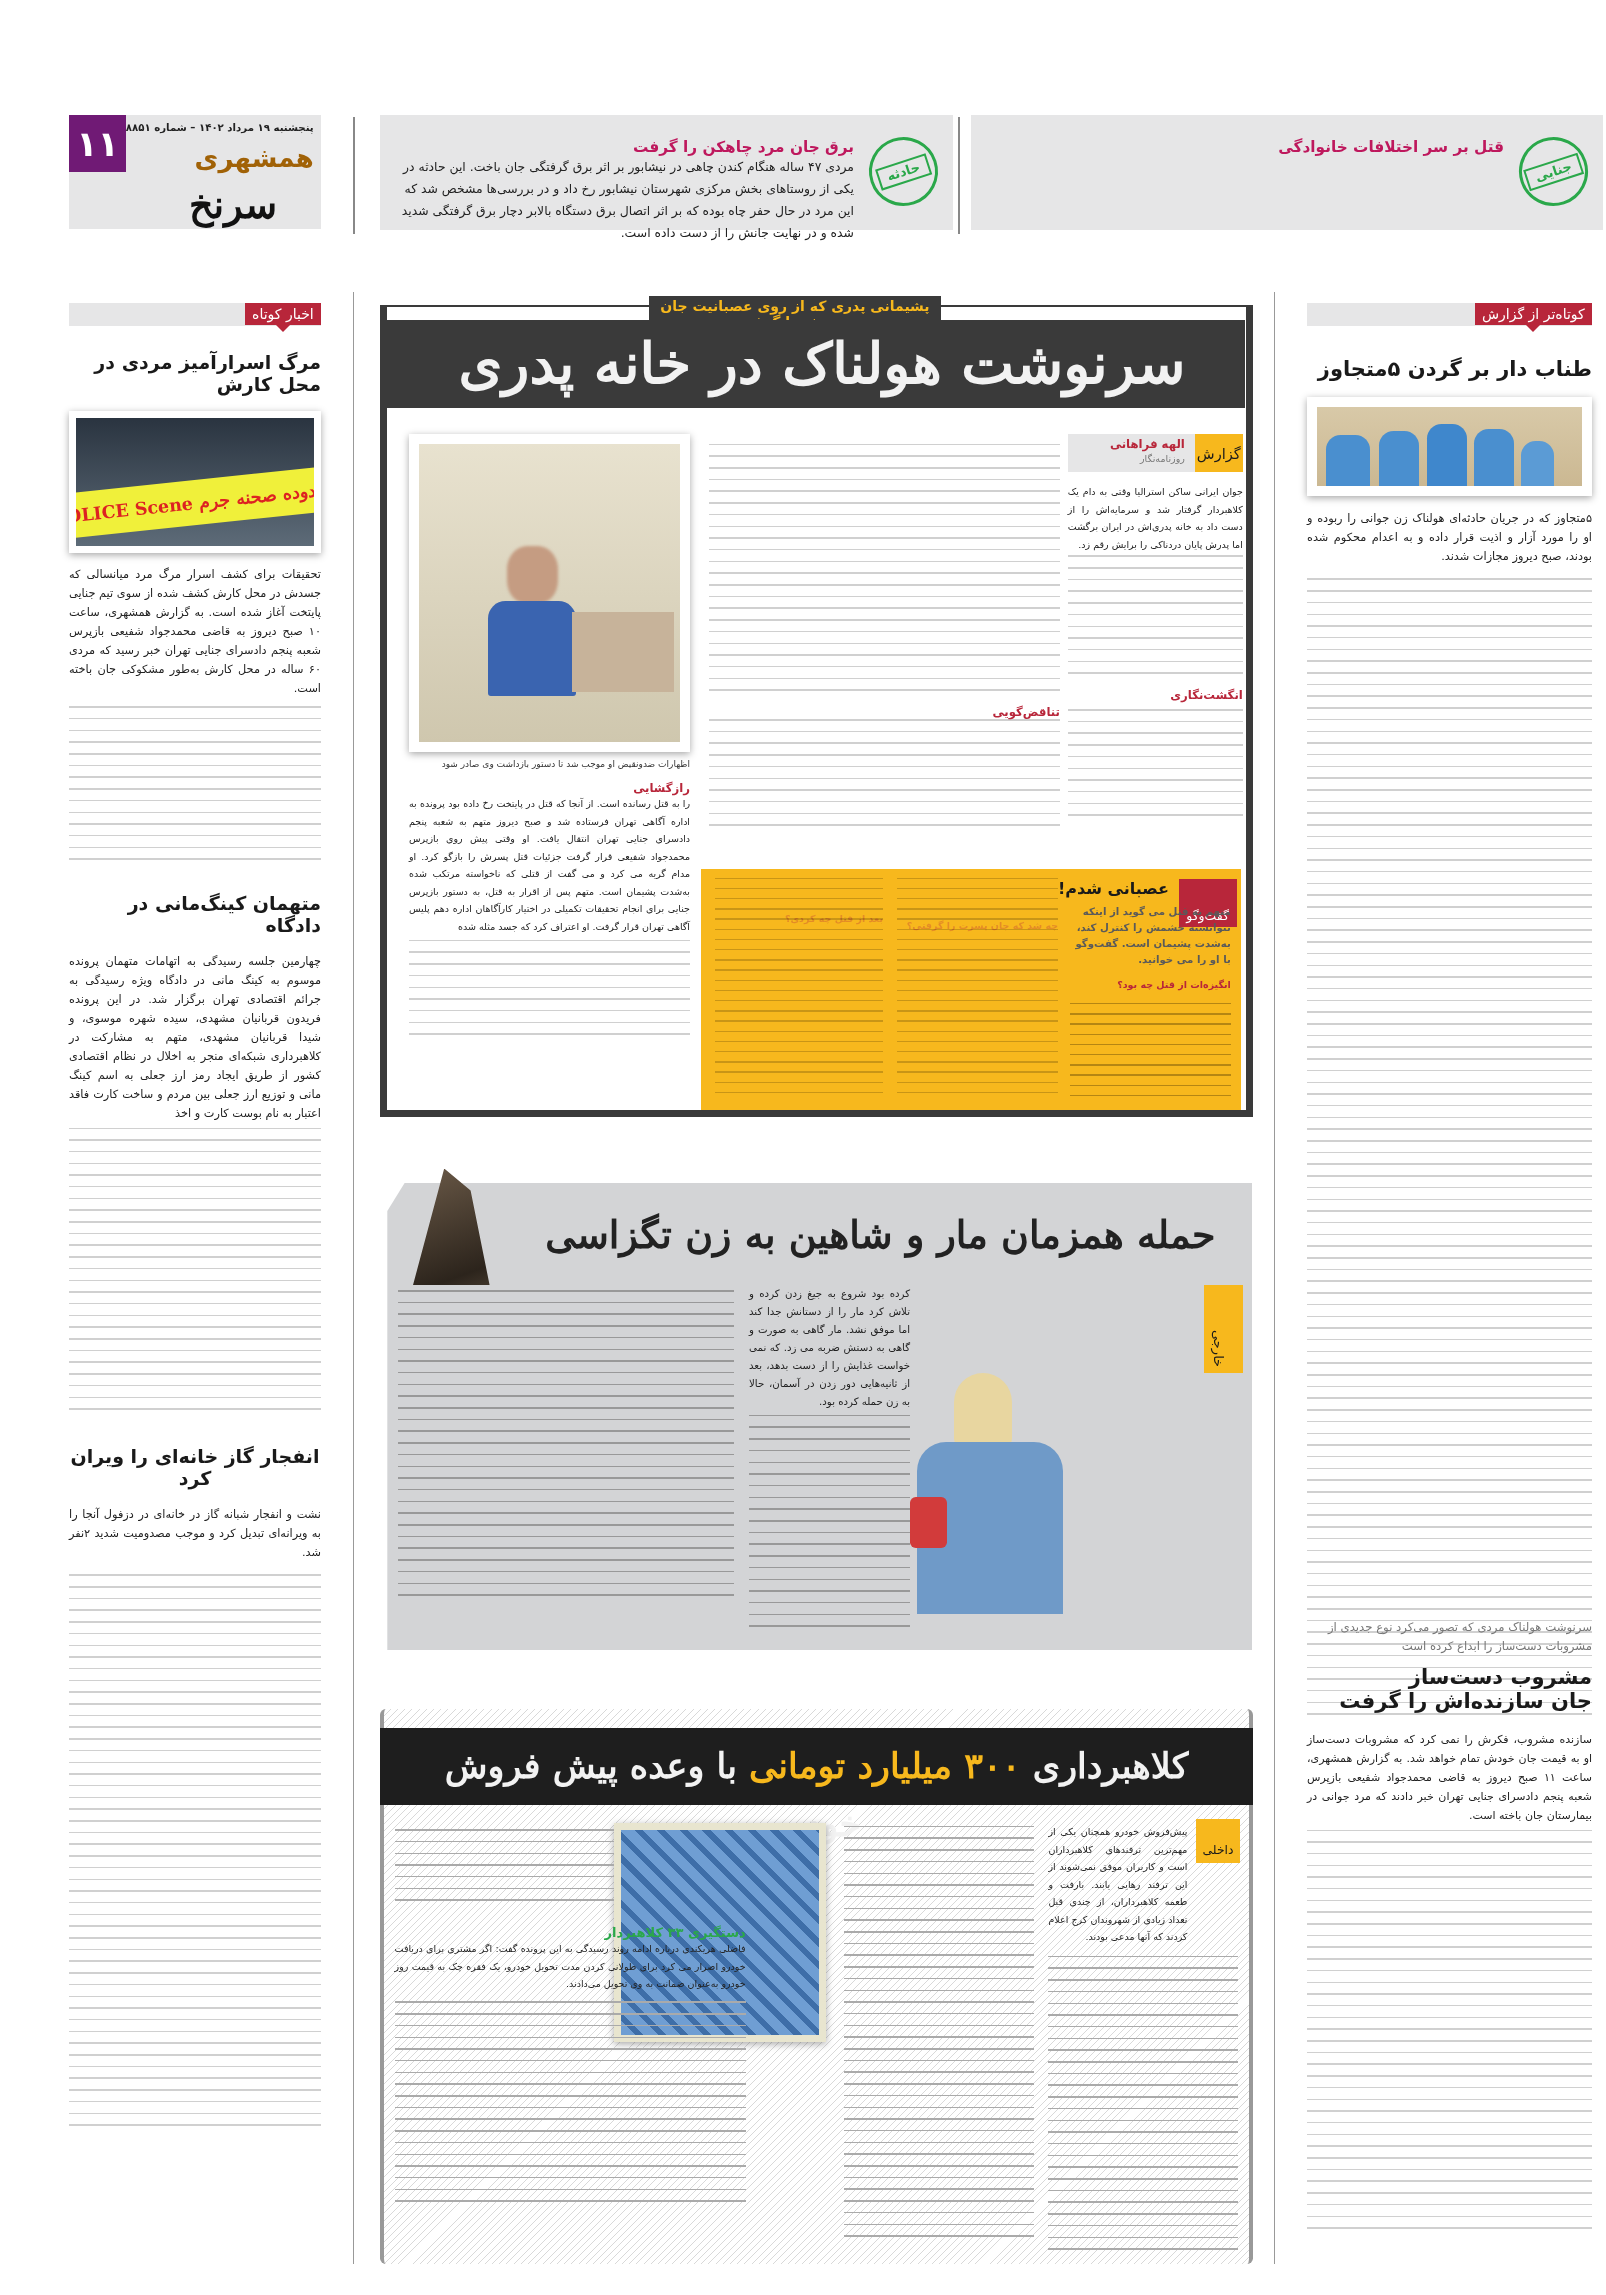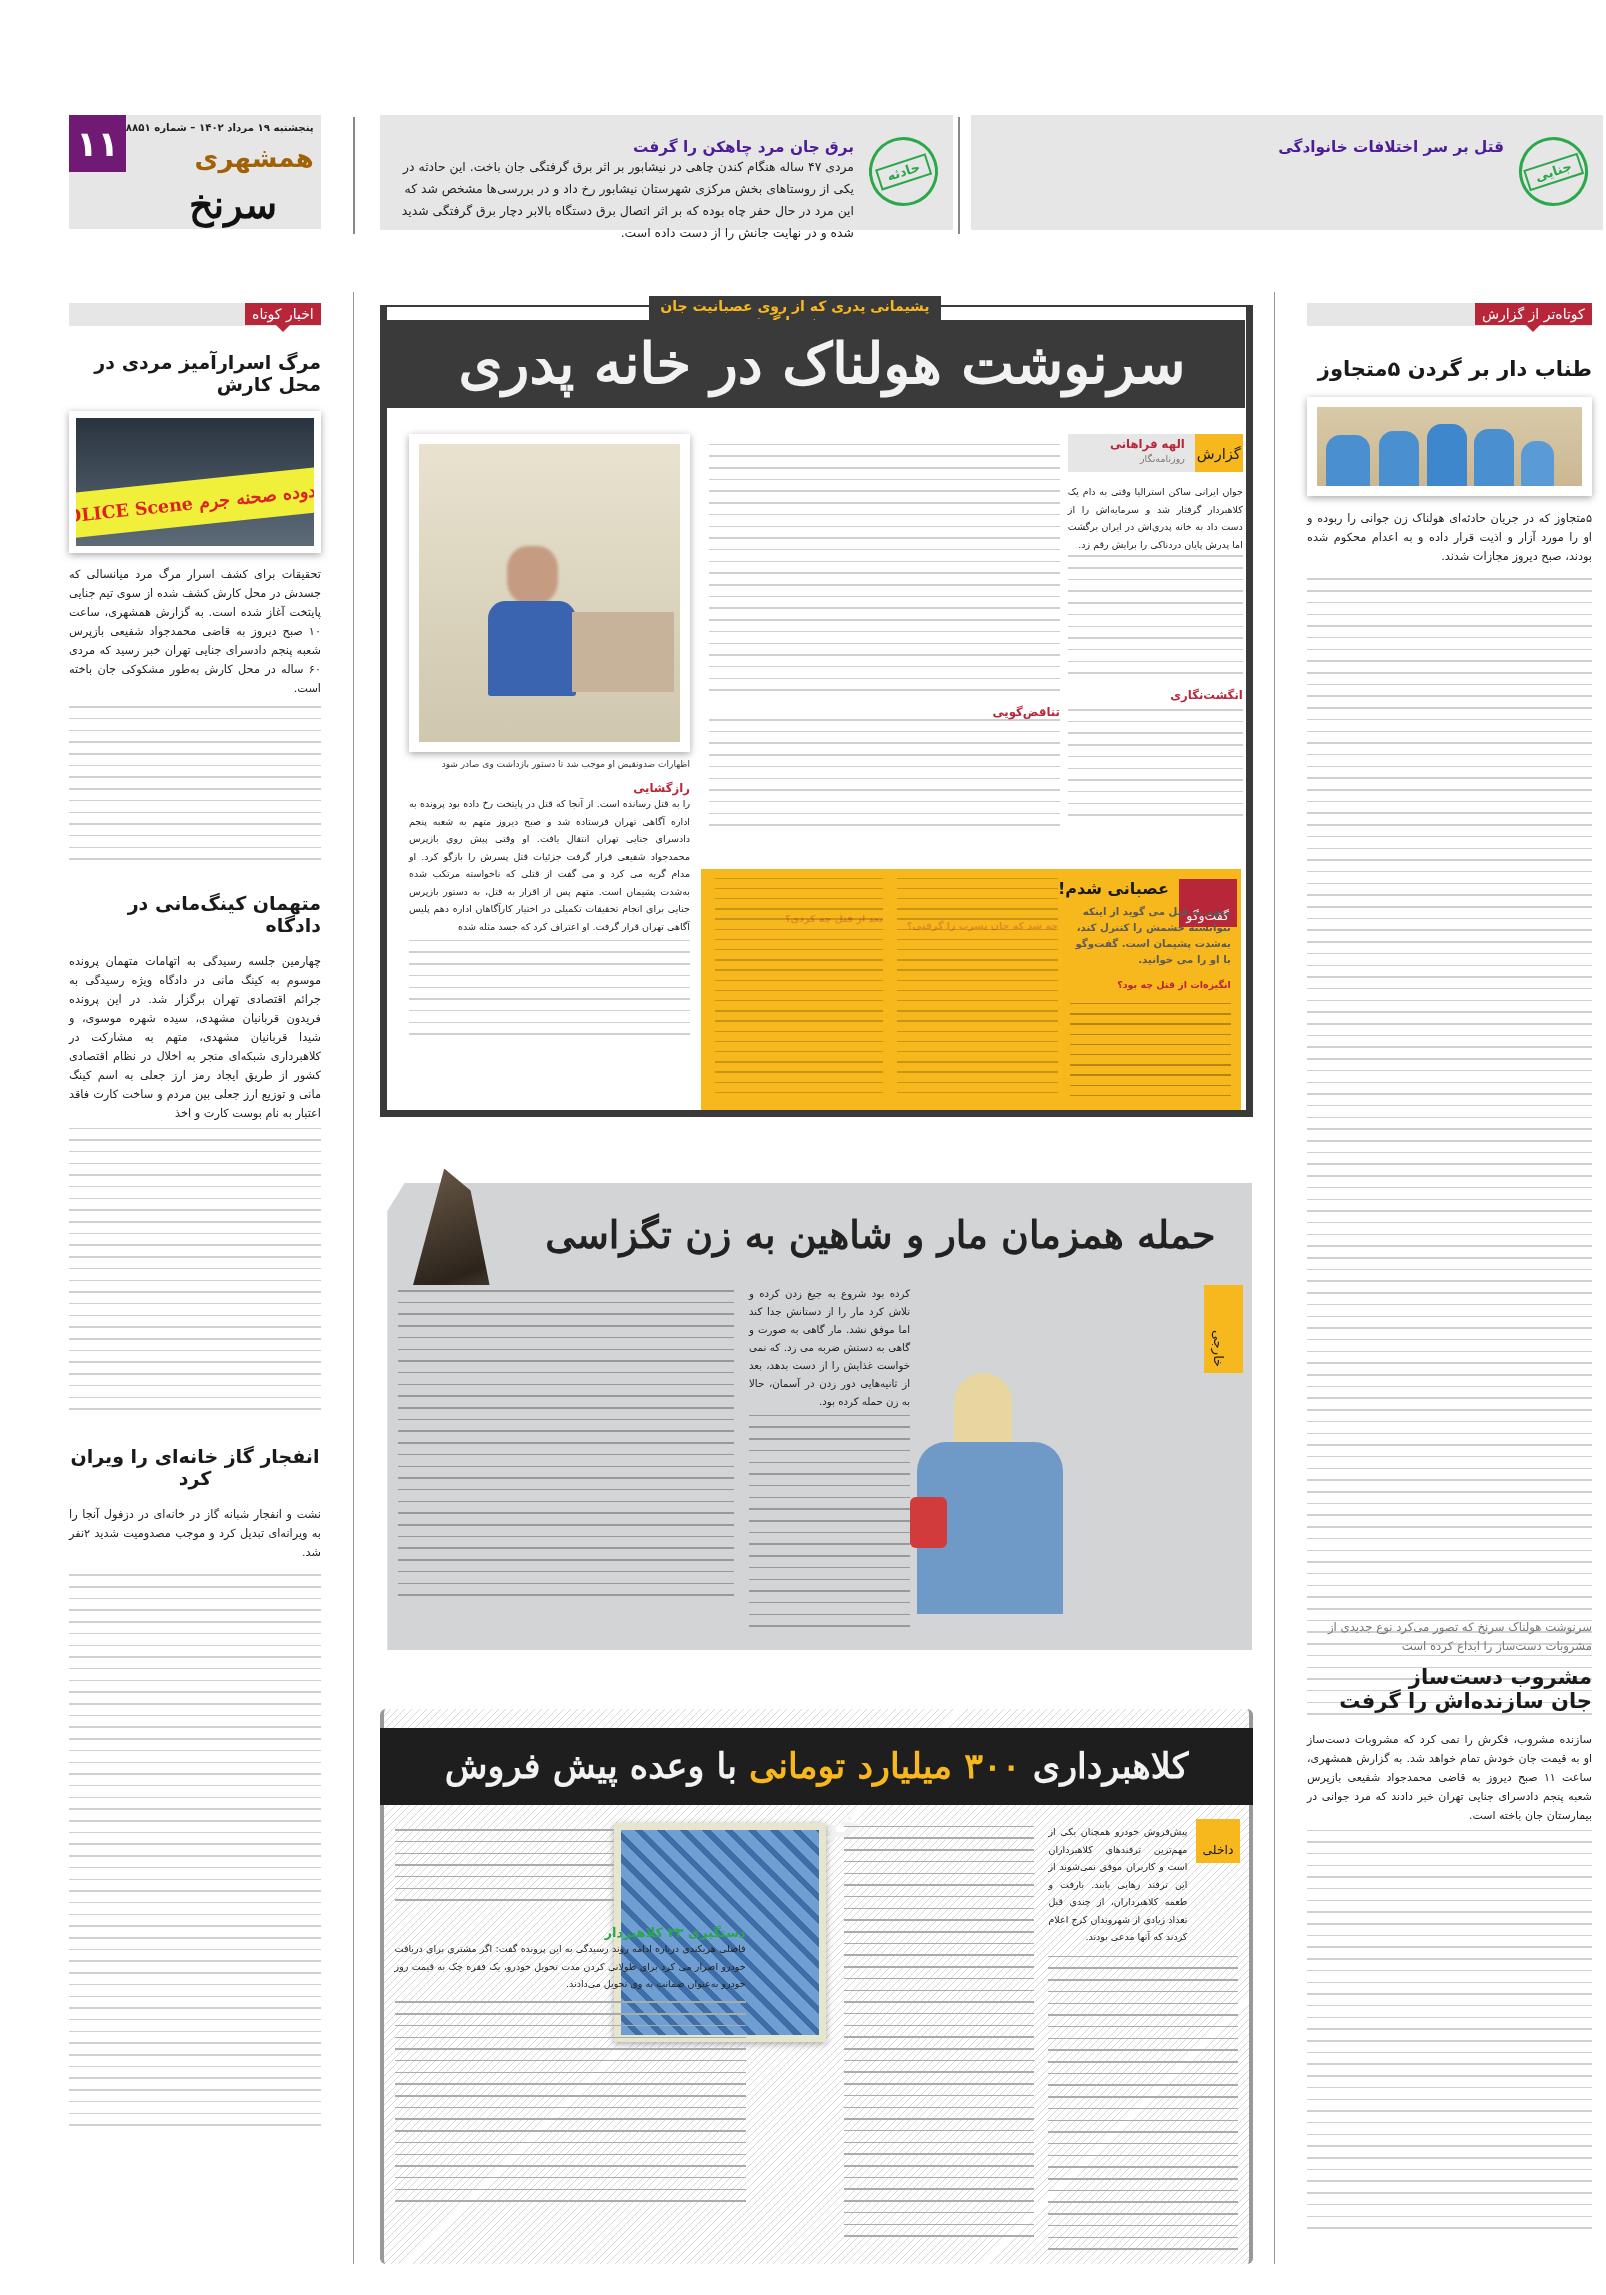--- a/index.html
+++ b/index.html
@@ -1,21 +1,21 @@
 <!DOCTYPE html>
 <html lang="fa" dir="rtl" style="font-size:11.7px"><head>
 <meta charset="utf-8">
 <style>
 *{box-sizing:border-box;margin:0;padding:0}
 html,body{width:1607px;height:2295px;background:#fff;overflow:hidden}
 body{font-family:"DejaVu Sans",sans-serif;color:#1a1a1a;position:relative}
 .abs{position:absolute}
 .txt{font-size:11.3px;line-height:19px;text-align:justify;color:#222}
 .gray-box{background:#e6e6e7}
-.brief-title{font-weight:bold;font-size:15.3px;color:#4c1d95}
+.brief-title{font-weight:bold;font-size:15.3px;color:#be185d}
 .brief-body{font-size:12.4px;line-height:22px;color:#222}
 .stamp{border:3.7px solid #2aa84a;border-radius:50%;display:flex;align-items:center;justify-content:center;color:#2aa84a;font-weight:bold;font-size:13px;transform:rotate(-18deg)}
 .stamp span{background:#e6e6e7;border:2.2px solid #2aa84a;padding:1.5px 7.3px}
 .vline{position:absolute;width:1.5px;background:#888}
 .sec-tag{background:#b8263a;color:#fff;font-size:15.3px;padding:4.4px 10.2px;position:relative;display:inline-block}
 .sec-tag:after{content:"";position:absolute;bottom:-7.3px;left:50%;margin-left:-7.3px;border-left:7.3px solid transparent;border-right:7.3px solid transparent;border-top:7.3px solid #b8263a}
 .side-head{font-weight:bold;font-size:21px;color:#1a1a1a}
 .photo{background:#bbb;box-shadow:0 2.2px 7.3px rgba(0,0,0,.35);border:10.2px solid #fff}
 .lines{background:repeating-linear-gradient(0deg,#fff 0 10.2px,#d0d0d0 10.2px 11.7px)}
 .yel-tag{background:#f7b81d;color:#1a1a1a;font-size:16px;padding:5.8px 7.3px;position:absolute}
@@ -66,21 +66,21 @@
     <div style="position:absolute;bottom:0;left:8.8px;width:44px;height:51px;background:#4a8fcf;border-radius:14.6px 14.6px 0 0"></div>
     <div style="position:absolute;bottom:0;left:62px;width:40px;height:55px;background:#4a8fcf;border-radius:14.6px 14.6px 0 0"></div>
     <div style="position:absolute;bottom:0;left:110px;width:40px;height:62px;background:#3f87cc;border-radius:14.6px 14.6px 0 0"></div>
     <div style="position:absolute;bottom:0;left:157px;width:40px;height:57px;background:#4a8fcf;border-radius:14.6px 14.6px 0 0"></div>
     <div style="position:absolute;bottom:0;left:204px;width:33px;height:45px;background:#5b9bd5;border-radius:14.6px 14.6px 0 0"></div>
   </div>
   <div class="txt" style="margin-top:13px;">۵متجاوز که در جریان حادثه‌ای هولناک زن جوانی را ربوده و او را مورد آزار و اذیت قرار داده و به اعدام محکوم شده بودند، صبح دیروز مجازات شدند.</div>
   <div class="lines" style="height:1154px;margin-top:4.4px;"></div>
 </div>
 <div class="abs" style="left:1307px;top:1618px;width:285px;">
-  <div style="font-size:11.7px;color:#777;line-height:19px;">سرنوشت هولناک سرنخ که تصور می‌کرد نوع جدیدی از مشروبات دست‌ساز را ابداع کرده است</div>
+  <div style="font-size:11.7px;color:#777;line-height:19px;">سرنوشت هولناک مردی که تصور می‌کرد نوع جدیدی از مشروبات دست‌ساز را ابداع کرده است</div>
   <div class="side-head" style="margin-top:8.8px;">مشروب دست‌ساز</div>
   <div class="side-head">جان سازنده‌اش را گرفت</div>
   <div class="txt" style="margin-top:17.5px;font-size:11px;">سازنده مشروب، فکرش را نمی کرد که مشروبات دست‌ساز او به قیمت جان خودش تمام خواهد شد. به گزارش همشهری، ساعت ۱۱ صبح دیروز به قاضی محمدجواد شفیعی بازپرس شعبه پنجم دادسرای جنایی تهران خبر دادند که مرد جوانی در بیمارستان جان باخته است.</div>
   <div class="lines" style="height:409px;margin-top:4.4px;"></div>
 </div>
 
 <div class="abs" style="left:69px;top:303px;width:252px;">
   <div class="gray-box" style="height:23.4px;position:relative;">
     <div class="sec-tag" style="position:absolute;right:0;top:0;font-size:14px;padding:2.9px 7.3px;">اخبار کوتاه</div>
   </div>

